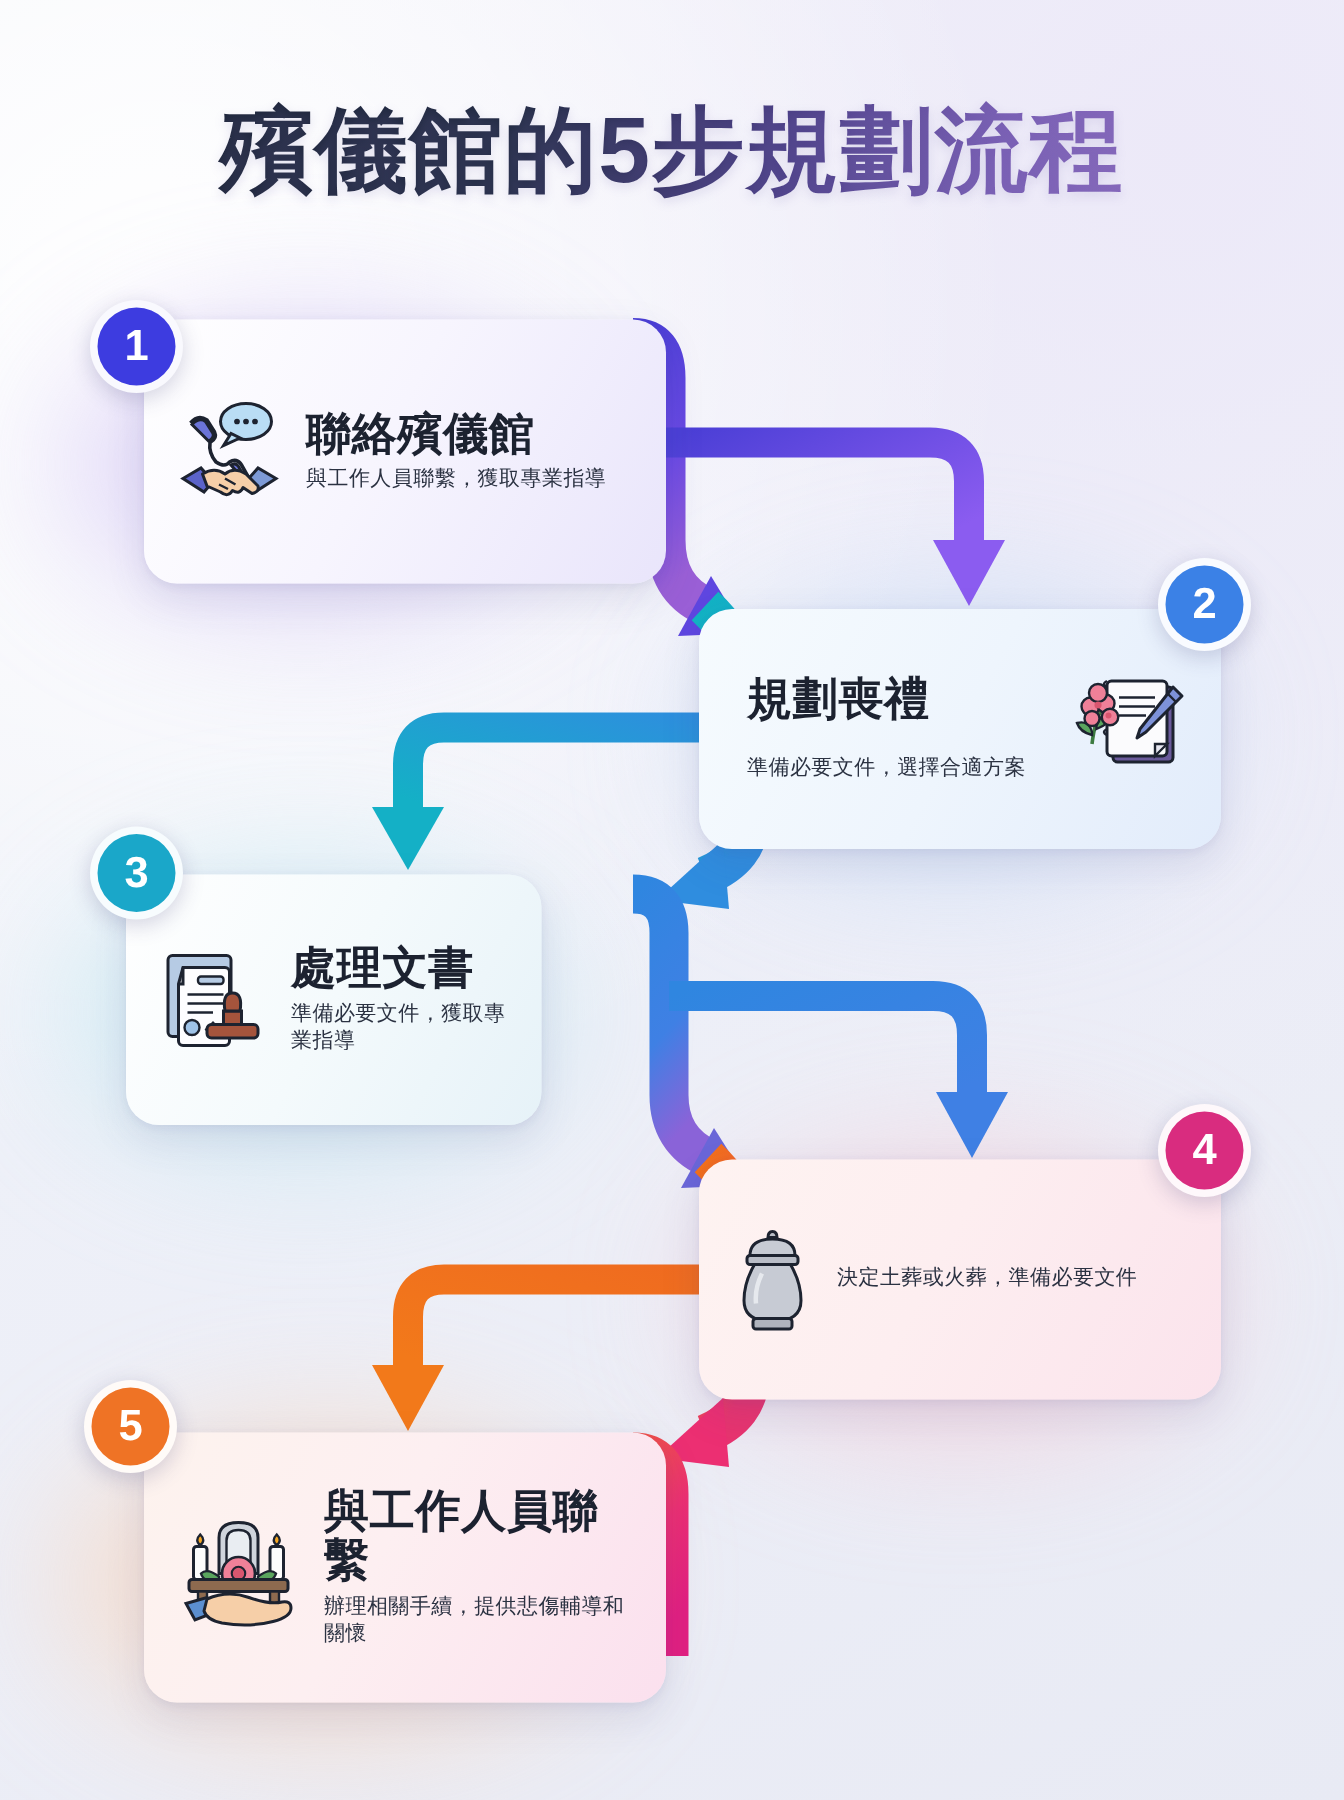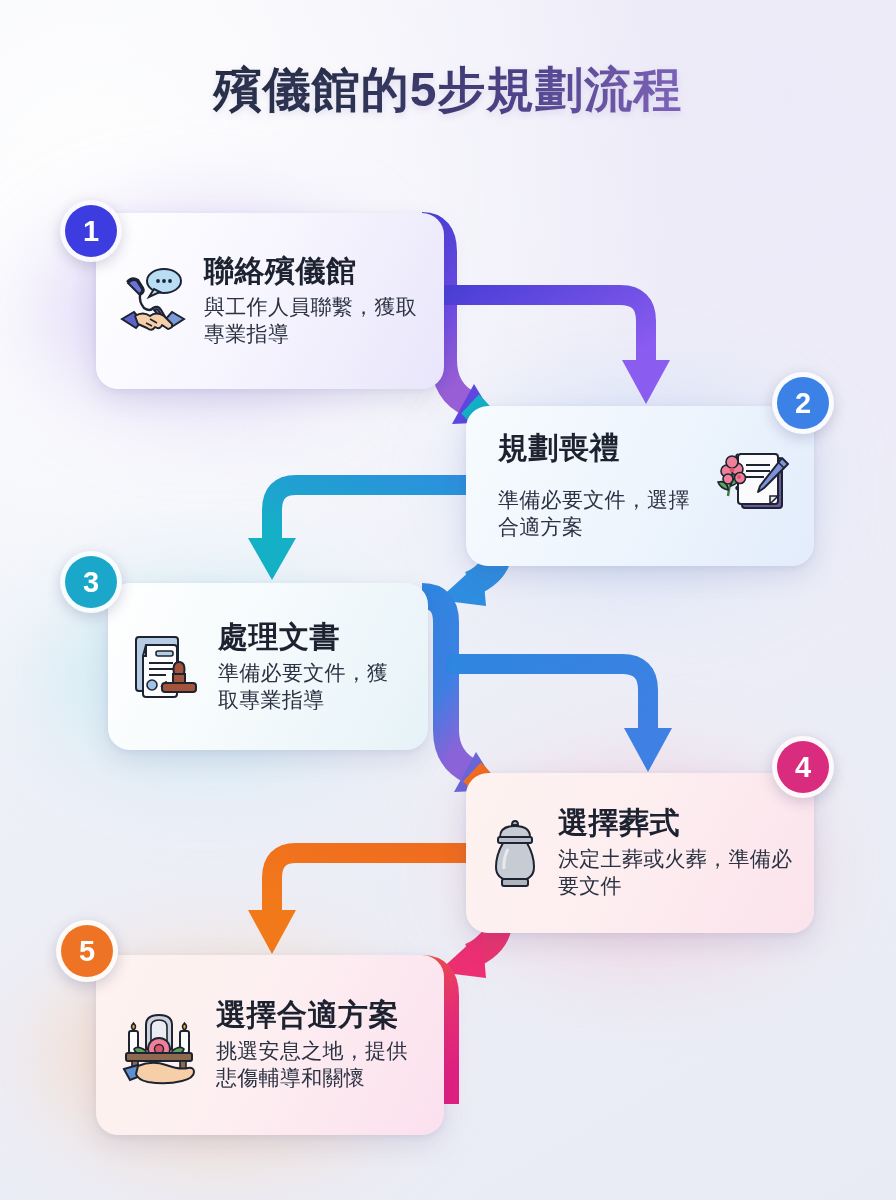--- a/index.html
+++ b/index.html
@@ -22,53 +22,54 @@
   .g1 { left:40px;  top:215px; width:330px; height:190px; background:#c9b8f2; }
   .g2 { left:470px; top:400px; width:330px; height:180px; background:#bcd8f5; }
   .g3 { left:40px;  top:580px; width:330px; height:190px; background:#b9e6ef; }
   .g4 { left:470px; top:770px; width:340px; height:190px; background:#f7c3cf; }
   .g5 { left:40px;  top:955px; width:360px; height:200px; background:#fbcfae; }
 
   
   .title {
     position:absolute; left:0; right:0; top:58px;
     text-align:center;
-    font-size:48px; font-weight:bold; letter-spacing:1px;
+    font-size:62px; font-weight:bold; letter-spacing:1px;
     background:linear-gradient(100deg,#1b2233 0%,#232c44 38%,#4b3f86 58%,#7a5fb5 74%,#8e6ec0 90%);
     -webkit-background-clip:text; background-clip:text;
     -webkit-text-fill-color:transparent; color:transparent;
     text-shadow:0 3px 7px rgba(120,110,180,.18);
     white-space:nowrap;
   }
 
   
   #wires { position:absolute; inset:0; width:896px; height:1200px; }
 
   
   .card {
     position:absolute;
     border-radius:22px;
     box-shadow:0 10px 26px rgba(80,80,140,.13), 0 2px 6px rgba(80,80,140,.08);
     display:flex; align-items:center;
     padding:18px 20px;
     overflow:hidden;
+    font-family:Liberation Serif, serif;
   }
   .card .inner { display:flex; align-items:center; gap:14px; width:100%; }
   .txt { display:flex; flex-direction:column; }
   .c-title {
     font-size:30px; font-weight:bold; color:#1c2230; line-height:1.12;
     letter-spacing:.5px; margin-bottom:5px;
   }
-  .c-desc { font-size:21px; color:#2b3242; line-height:1.3; letter-spacing:.3px; }
+  .c-desc { font-size:14px; color:#2b3242; line-height:1.3; letter-spacing:.3px; }
 
   #card1 { left:96px;  top:213px;  width:348px; height:176px;
     background:linear-gradient(118deg,#ffffff 0%,#f7f5fe 46%,#e9e5fb 100%); }
   #card2 { left:466px; top:406px;  width:348px; height:160px;
     background:linear-gradient(118deg,#f6fbfe 0%,#eef5fd 50%,#e2ecfb 100%); }
-  #card3 { left:108px;  top:583px;  width:320px; height:167px;
+  #card3 { left:84px;  top:583px;  width:277px; height:167px;
     background:linear-gradient(118deg,#ffffff 0%,#f4fafc 50%,#e6f2f8 100%); }
   #card4 { left:466px; top:773px;  width:348px; height:160px;
     background:linear-gradient(118deg,#fef3f1 0%,#fdeef0 45%,#fbe3ec 100%); }
   #card5 { left:96px;  top:955px;  width:348px; height:180px;
     background:linear-gradient(118deg,#fdf3ee 0%,#fdeff1 45%,#fbe0ee 100%); }
 
   .icon-wrap { flex:0 0 auto; display:flex; align-items:center; justify-content:center; }
 
   
   .badge {
@@ -294,21 +295,20 @@
         <svg width="58" height="76" viewBox="0 0 58 76">
           <path d="M29 6 q3 0 3 4 h-6 q0 -4 3 -4z" fill="#b9bdc7" stroke="#1d2330" stroke-width="2"></path>
           <path d="M14 22 q0 -11 15 -11 q15 0 15 11z" fill="#c7cbd4" stroke="#1d2330" stroke-width="2"></path>
           <rect x="12" y="22" width="34" height="6" rx="2" fill="#b9bdc7" stroke="#1d2330" stroke-width="2"></rect>
           <path d="M17 28 q-7 12 -7 24 q0 14 19 14 q19 0 19 -14 q0 -12 -7 -24z" fill="#c7cbd4" stroke="#1d2330" stroke-width="2"></path>
           <path d="M22 34 q-5 10 -4 20" fill="none" stroke="#eef0f4" stroke-width="3" opacity=".8"></path>
           <rect x="16" y="64" width="26" height="7" rx="2" fill="#b0b4be" stroke="#1d2330" stroke-width="2"></rect>
         </svg>
       </div>
       <div class="txt">
-        <div class="c-title">選擇葬式</div>
         <div class="c-desc">決定土葬或火葬，準備必要文件</div>
       </div>
     </div>
   </div>
   <div class="badge" id="b4">4</div>
 
   <div class="card" id="card5">
     <div class="inner">
       <div class="icon-wrap">
         <svg width="86" height="80" viewBox="0 0 86 80">
@@ -330,20 +330,20 @@
 
           <rect x="10" y="48" width="66" height="8" rx="2" fill="#8d6a4f" stroke="#1d2330" stroke-width="2"></rect>
           <rect x="16" y="56" width="6" height="8" fill="#8d6a4f" stroke="#1d2330" stroke-width="1.6"></rect>
           <rect x="64" y="56" width="6" height="8" fill="#8d6a4f" stroke="#1d2330" stroke-width="1.6"></rect>
 
           <path d="M8 64 L22 60 L27 70 L14 75 Z" fill="#5b8fd0" stroke="#1d2330" stroke-width="2"></path>
           <path d="M22 61 q14 -6 28 -1 q14 5 22 3 q6 -1 6 4 q0 6 -12 9 q-16 4 -34 1 q-10 -2 -12 -8z" fill="#f6cfa8" stroke="#1d2330" stroke-width="2" stroke-linejoin="round"></path>
         </svg>
       </div>
       <div class="txt">
-        <div class="c-title">選擇合適方案</div>
-        <div class="c-desc">挑選安息之地，提供悲傷輔導和關懷</div>
+        <div class="c-title">與工作人員聯繫</div>
+        <div class="c-desc">辦理相關手續，提供悲傷輔導和關懷</div>
       </div>
     </div>
   </div>
   <div class="badge" id="b5">5</div>
 
 </div>
 
 </body></html>

